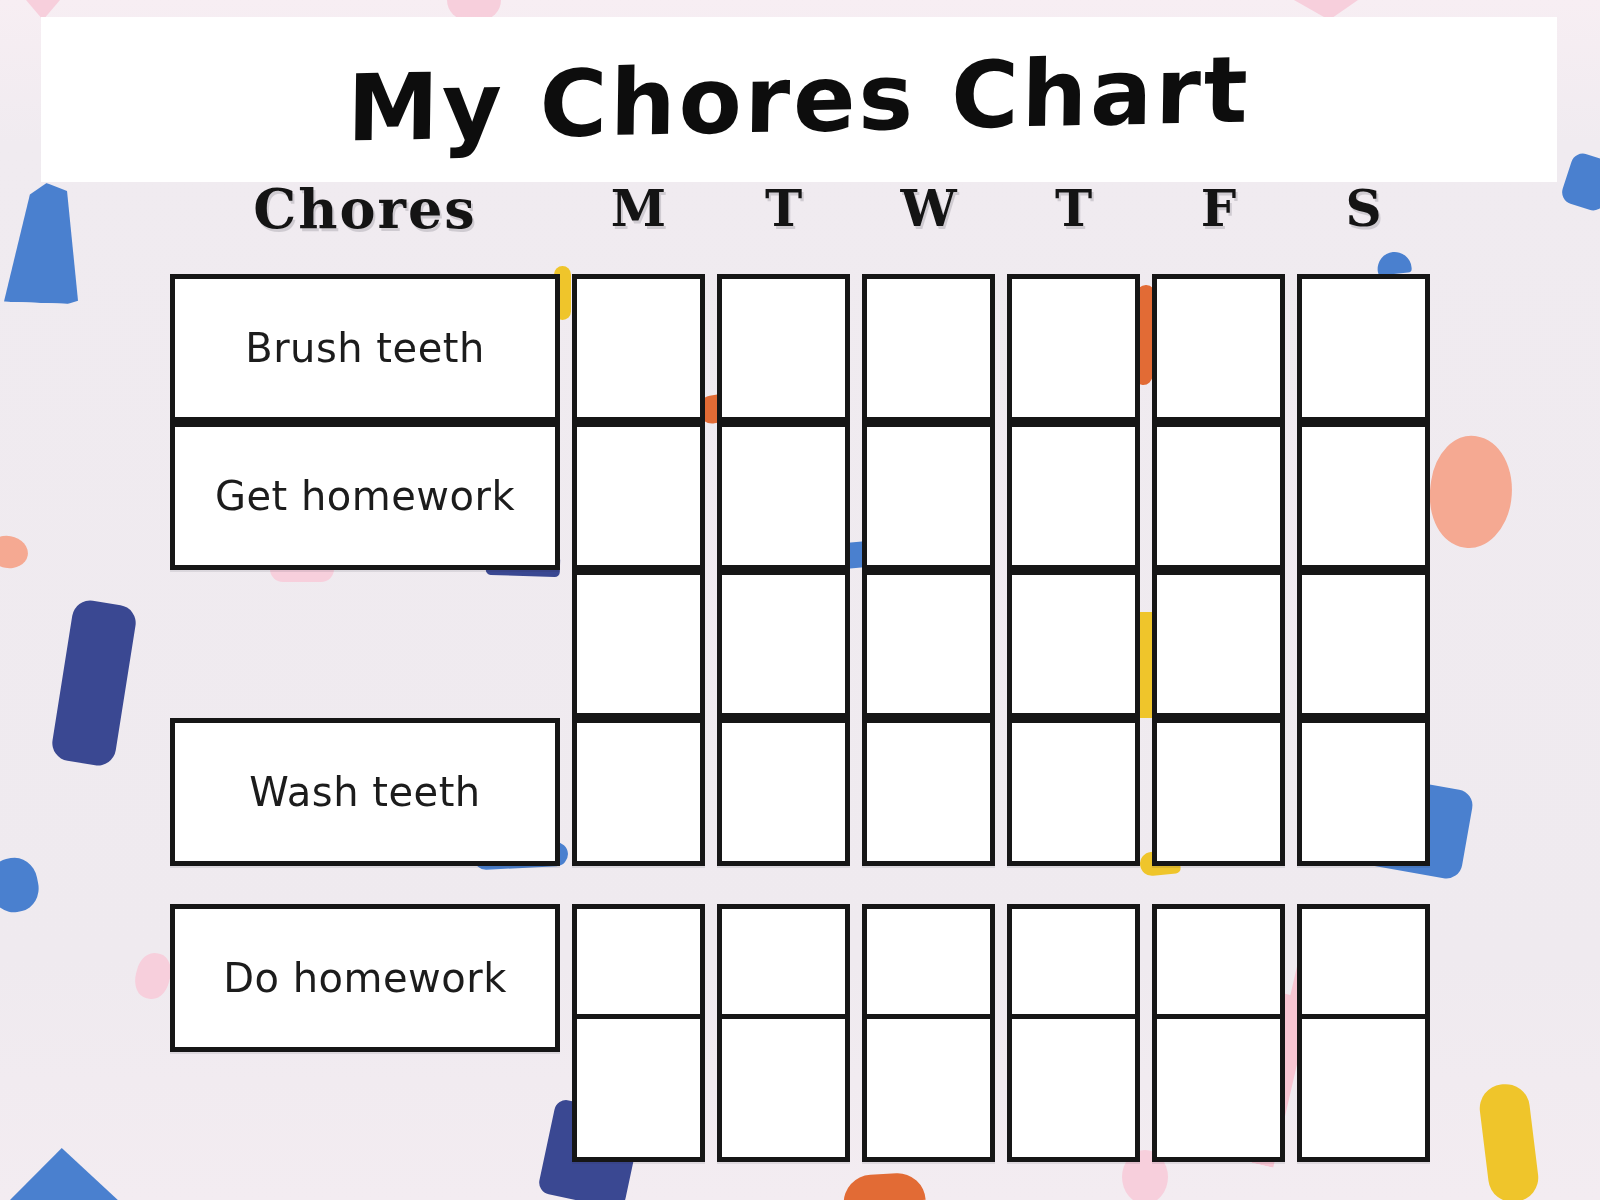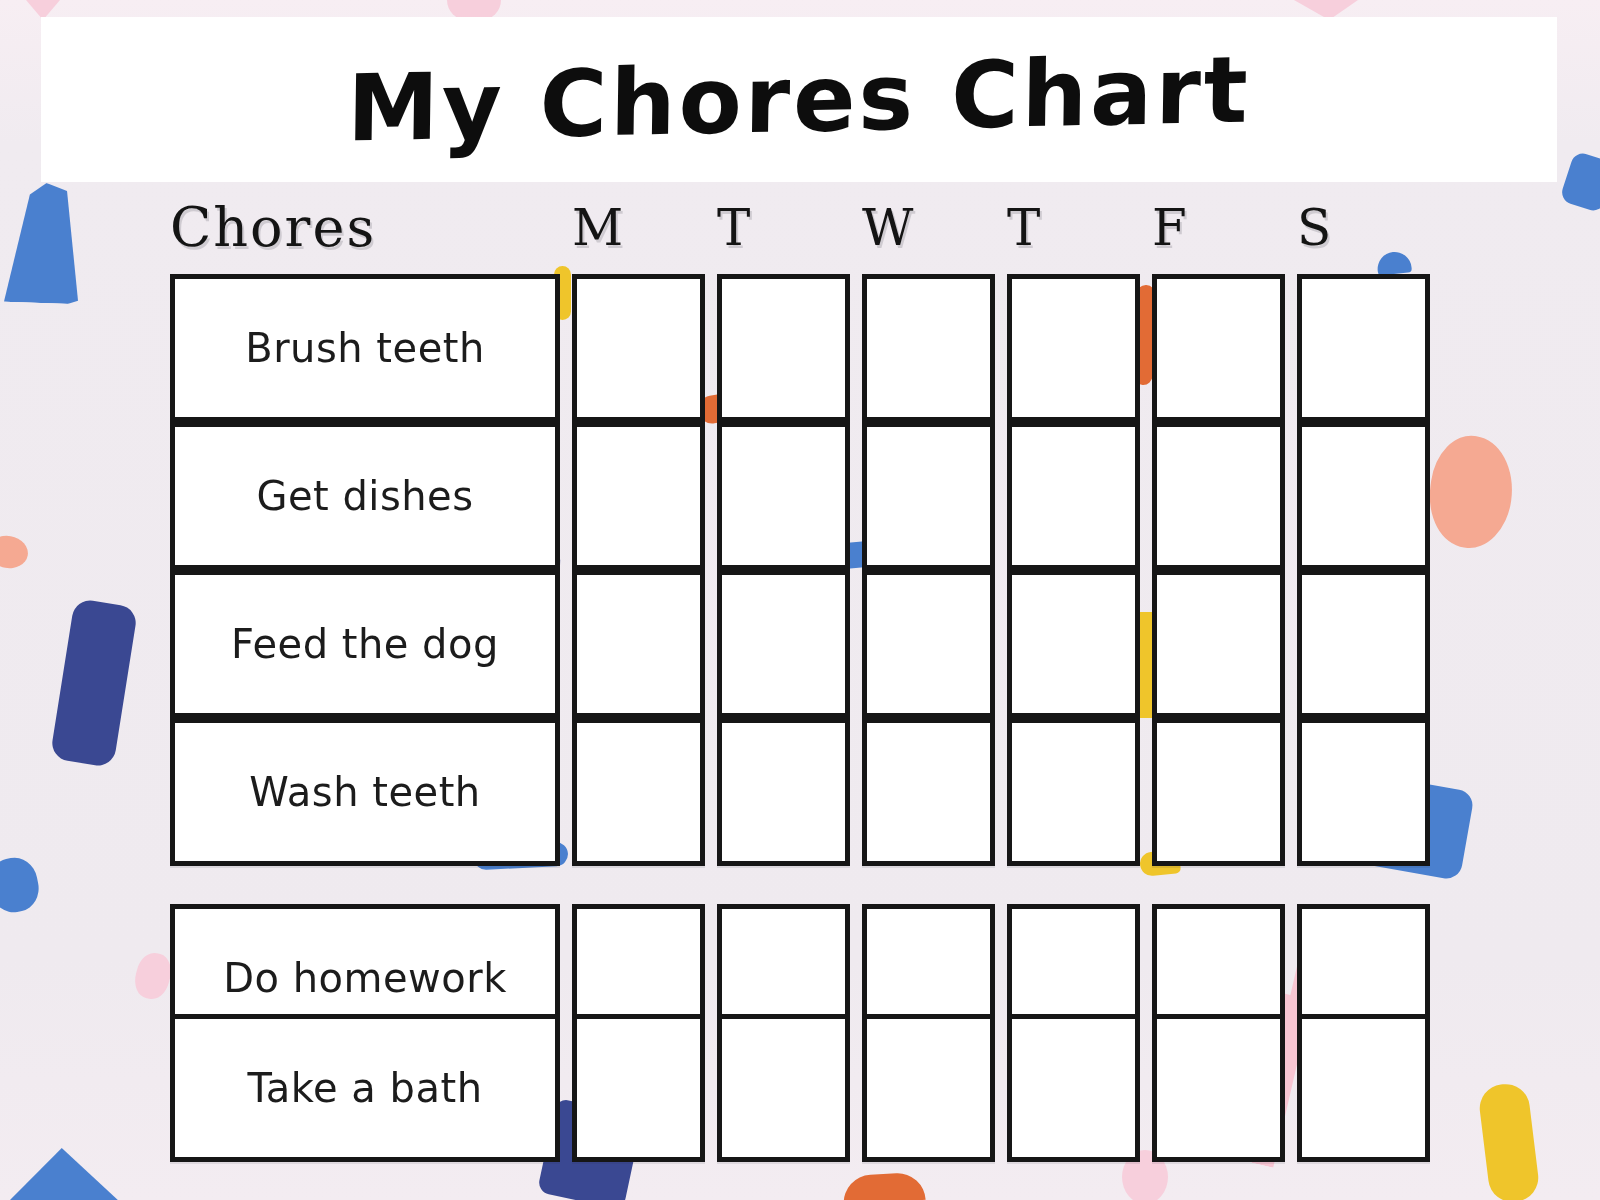--- a/index.html
+++ b/index.html
@@ -34,24 +34,24 @@
   .title{
     margin:0;
     font-family:"DejaVu Sans", sans-serif;
     font-weight:800;
     font-size:92px;
     letter-spacing:3px;
     color:#0d0d0d;
     transform:rotate(-1.2deg) skewX(-2deg);
   }
   .head{
-    position:absolute;z-index:2;top:193px;height:70px;
-    line-height:70px;
+    position:absolute;z-index:2;top:174px;height:70px;
+    line-height:70px;text-align:center;
     font-family:"DejaVu Serif", serif;
-    font-weight:normal;color:#141414;
+    font-weight:bold;color:#141414;
     text-shadow:2px 3px 0 rgba(60,60,70,0.18);
   }
   .chores-head{left:170px;width:390px;font-size:54px;letter-spacing:2px;}
   .day-head{width:133px;font-size:50px;}
   .cell{
     position:absolute;z-index:2;height:148px;
     background:#ffffff;
     border:5px solid var(--ink);
     box-sizing:border-box;
     box-shadow:0 2px 0 rgba(40,40,60,0.10);
@@ -117,29 +117,28 @@
   <div class="head day-head cold5">S</div>
 
   <div class="cell label-cell rowt0">Brush teeth</div>
   <div class="cell day-cell rowt0 cold0"></div>
   <div class="cell day-cell rowt0 cold1"></div>
   <div class="cell day-cell rowt0 cold2"></div>
   <div class="cell day-cell rowt0 cold3"></div>
   <div class="cell day-cell rowt0 cold4"></div>
   <div class="cell day-cell rowt0 cold5"></div>
 
-  <div class="cell label-cell rowt1">Get dishes</div>
+  <div class="cell label-cell rowt1">Get homework</div>
   <div class="cell day-cell rowt1 cold0"></div>
   <div class="cell day-cell rowt1 cold1"></div>
   <div class="cell day-cell rowt1 cold2"></div>
   <div class="cell day-cell rowt1 cold3"></div>
   <div class="cell day-cell rowt1 cold4"></div>
   <div class="cell day-cell rowt1 cold5"></div>
 
-  <div class="cell label-cell rowt2">Feed the dog</div>
   <div class="cell day-cell rowt2 cold0"></div>
   <div class="cell day-cell rowt2 cold1"></div>
   <div class="cell day-cell rowt2 cold2"></div>
   <div class="cell day-cell rowt2 cold3"></div>
   <div class="cell day-cell rowt2 cold4"></div>
   <div class="cell day-cell rowt2 cold5"></div>
 
   <div class="cell label-cell rowt3">Wash teeth</div>
   <div class="cell day-cell rowt3 cold0"></div>
   <div class="cell day-cell rowt3 cold1"></div>
@@ -149,21 +148,20 @@
   <div class="cell day-cell rowt3 cold5"></div>
 
   <div class="cell label-cell rowt4">Do homework</div>
   <div class="cell day-cell rowt4 cold0"></div>
   <div class="cell day-cell rowt4 cold1"></div>
   <div class="cell day-cell rowt4 cold2"></div>
   <div class="cell day-cell rowt4 cold3"></div>
   <div class="cell day-cell rowt4 cold4"></div>
   <div class="cell day-cell rowt4 cold5"></div>
 
-  <div class="cell label-cell rowt5">Take a bath</div>
   <div class="cell day-cell rowt5 cold0"></div>
   <div class="cell day-cell rowt5 cold1"></div>
   <div class="cell day-cell rowt5 cold2"></div>
   <div class="cell day-cell rowt5 cold3"></div>
   <div class="cell day-cell rowt5 cold4"></div>
   <div class="cell day-cell rowt5 cold5"></div>
 
 </div>
 
 </body></html>

